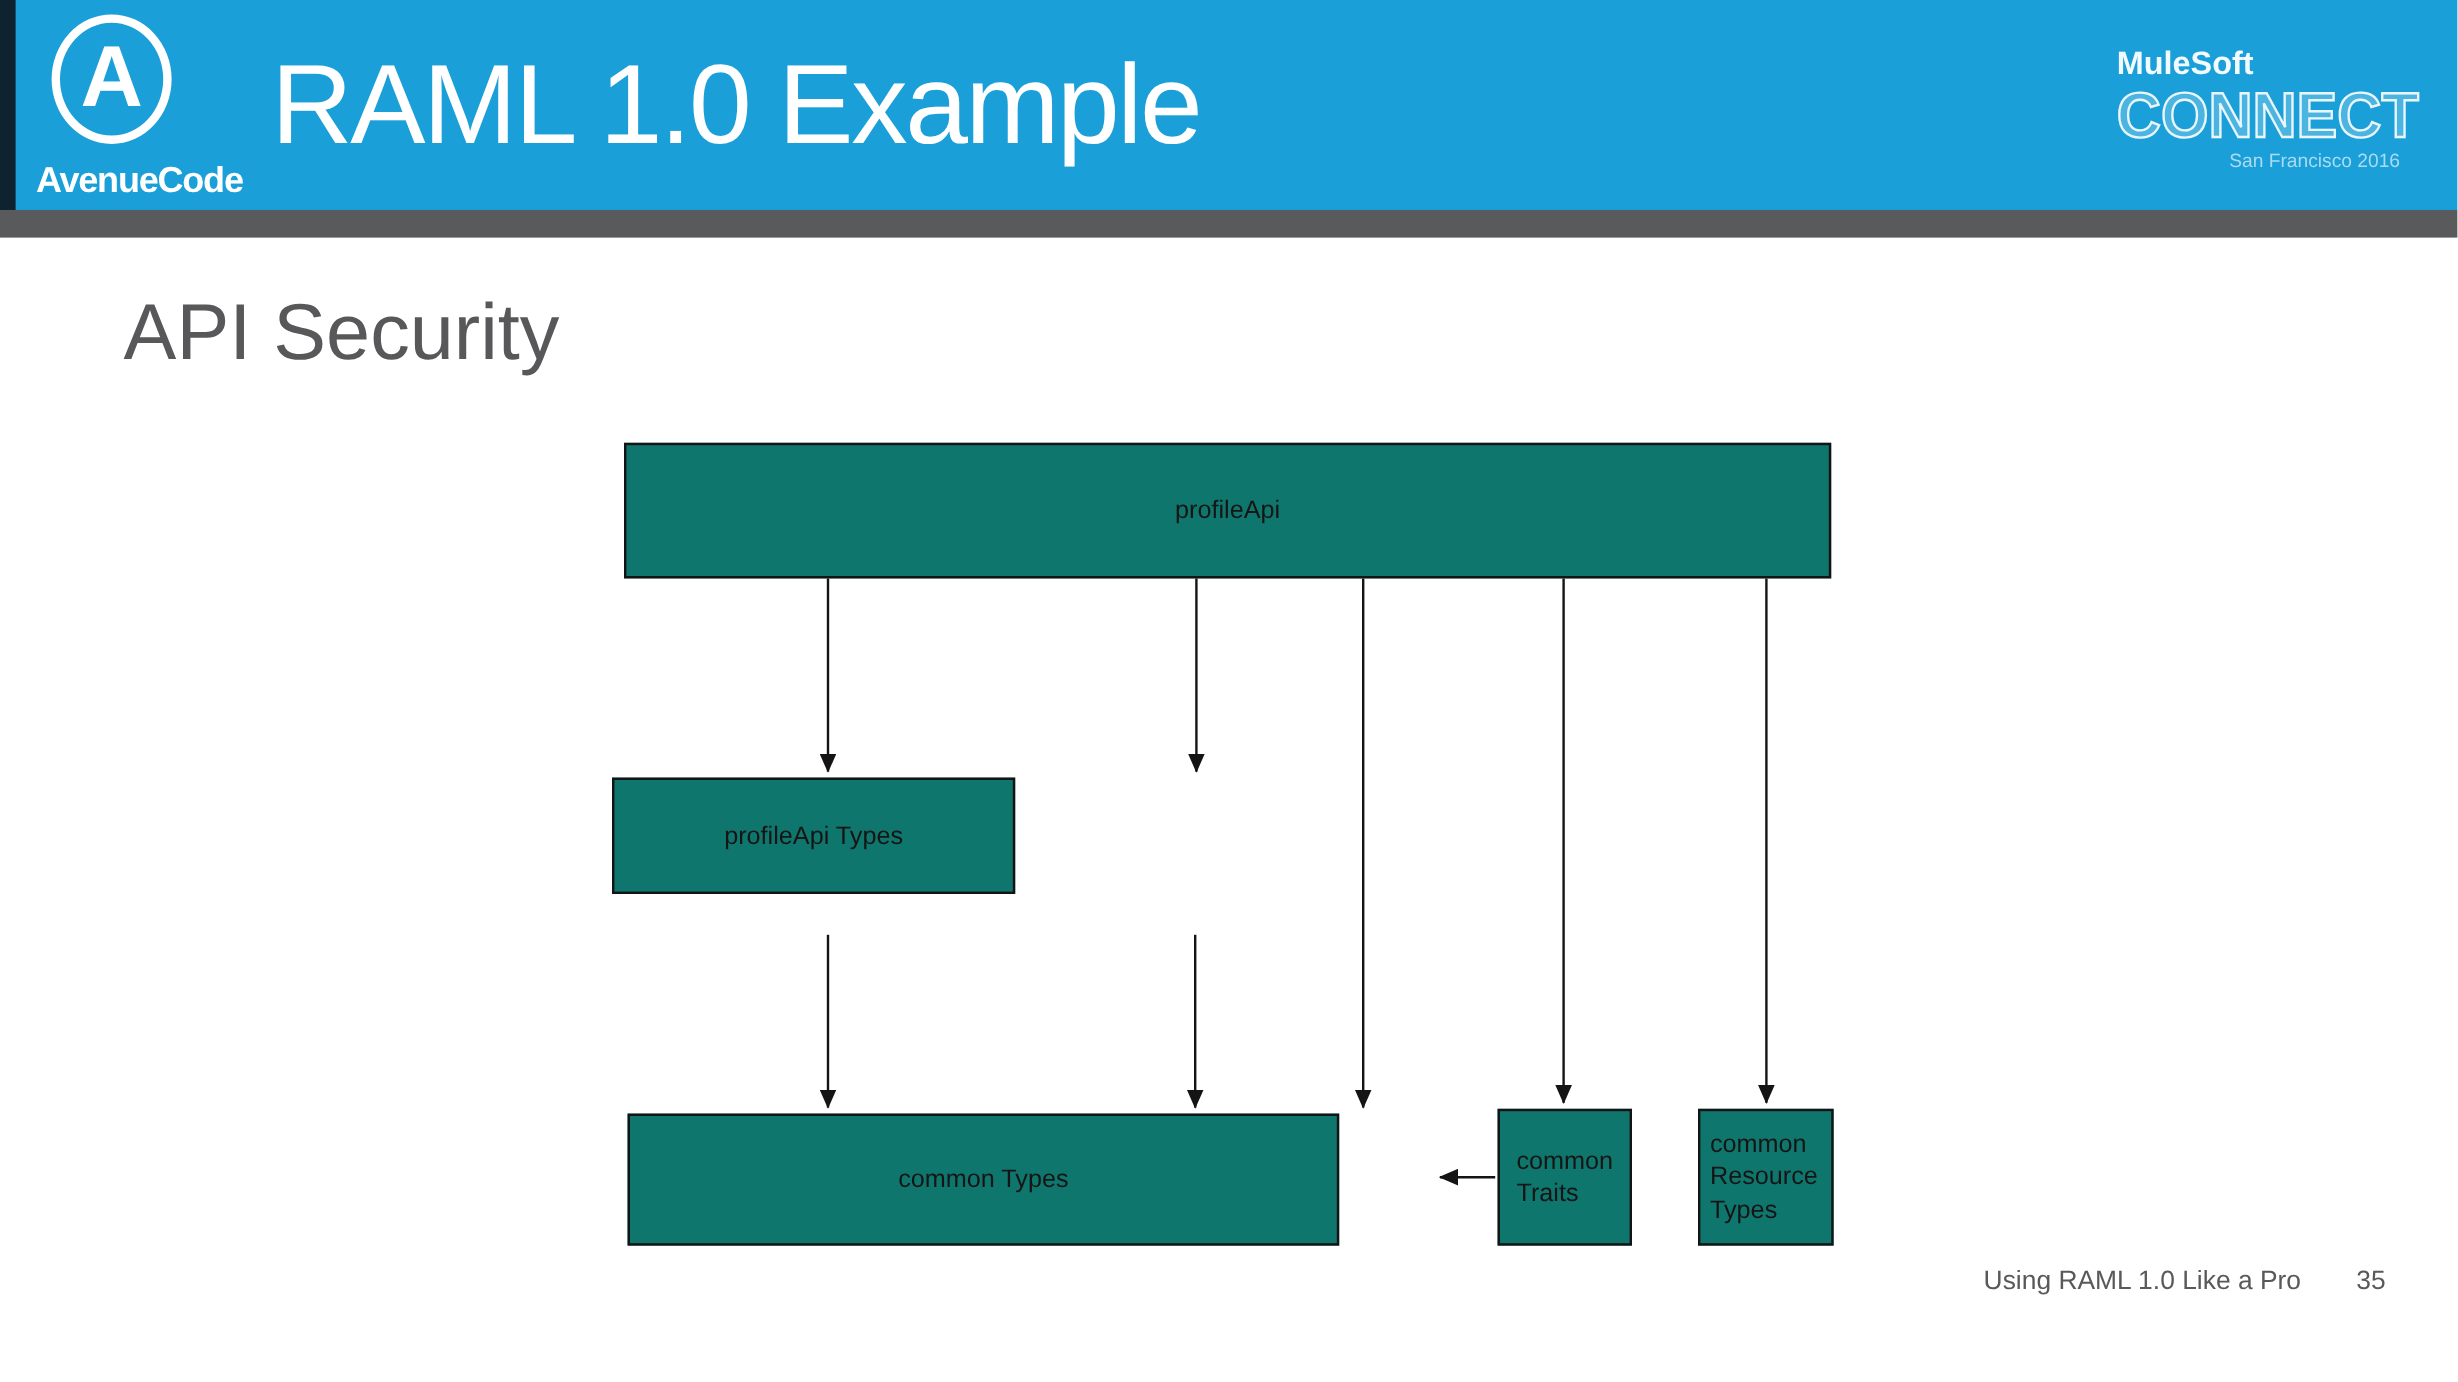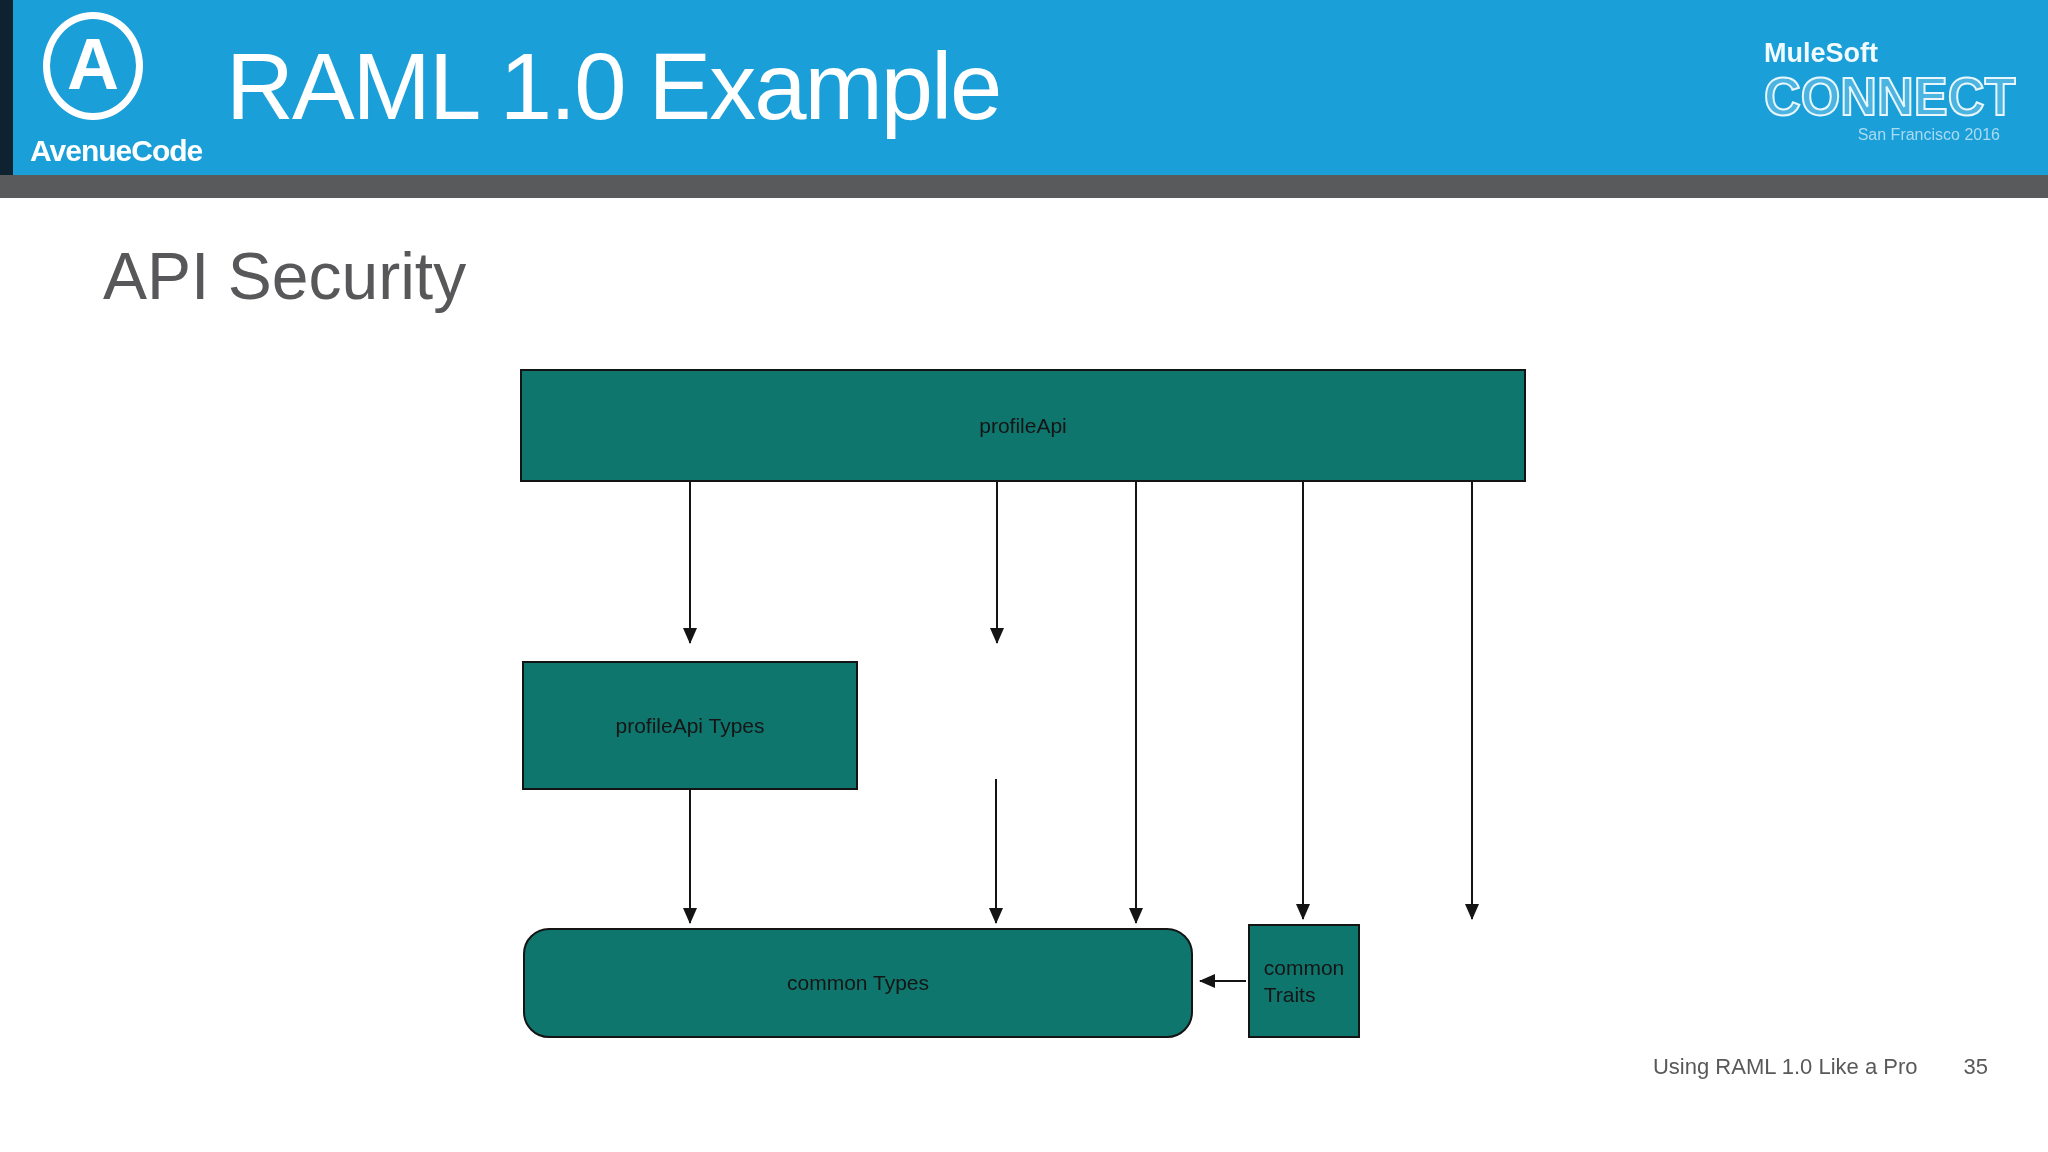--- a/index.html
+++ b/index.html
@@ -77,23 +77,23 @@
 
   .connectors{position:absolute;left:0;top:0;width:2048px;height:1152px;pointer-events:none;}
   .connectors line{stroke:var(--line-black);stroke-width:2;}
 
   .node{
     position:absolute;background:#0f766e;border:2px solid var(--line-black);
     display:flex;align-items:center;justify-content:center;text-align:left;
     color:#151515;font-size:21px;line-height:1.3;
   }
   .node-profileApi        {left:520px; top:369px; width:1006px;height:113px;}
-  .node-profileApiTypes   {left:522px; top:648px; width:336px; height:129px;margin-top:13px;}
+  .node-profileApiTypes   {left:510px; top:648px; width:336px; height:97px;}
   .node-security          {left:912px; top:648px; width:168px; height:129px;}
-  .node-commonTypes       {left:523px; top:928px; width:670px; height:110px;border-radius:26px;}
+  .node-commonTypes       {left:523px; top:928px; width:593px; height:110px;}
   .node-commonTraits      {left:1248px;top:924px; width:112px; height:114px;padding:0 20px;}
   .node-commonResourceTypes{left:1415px;top:924px;width:113px; height:114px;padding:0 8px;}
 
   
   .footer{
     position:absolute;top:1054px;right:60px;
     display:flex;align-items:baseline;gap:46px;
     color:var(--footer-gray);font-size:22px;
   }
 </style>
@@ -138,19 +138,20 @@
     <line x1="1472" y1="482" x2="1472" y2="919" marker-end="url(#arrow)"></line>
     <line x1="690" y1="779" x2="690" y2="923" marker-end="url(#arrow)"></line>
     <line x1="996" y1="779" x2="996" y2="923" marker-end="url(#arrow)"></line>
     <line x1="1246" y1="981" x2="1200" y2="981" marker-end="url(#arrow)"></line>
   </svg>
 
   <div class="node node-profileApi">profileApi</div>
   <div class="node node-profileApiTypes">profileApi Types</div>
   <div class="node node-commonTypes">common Types</div>
   <div class="node node-commonTraits">common Traits</div>
+  <div class="node node-commonResourceTypes">common Resource Types</div>
 
   <div class="footer">
     <span>Using RAML 1.0 Like a Pro</span>
     <span>35</span>
   </div>
 
 </div>
 
 </body></html>

